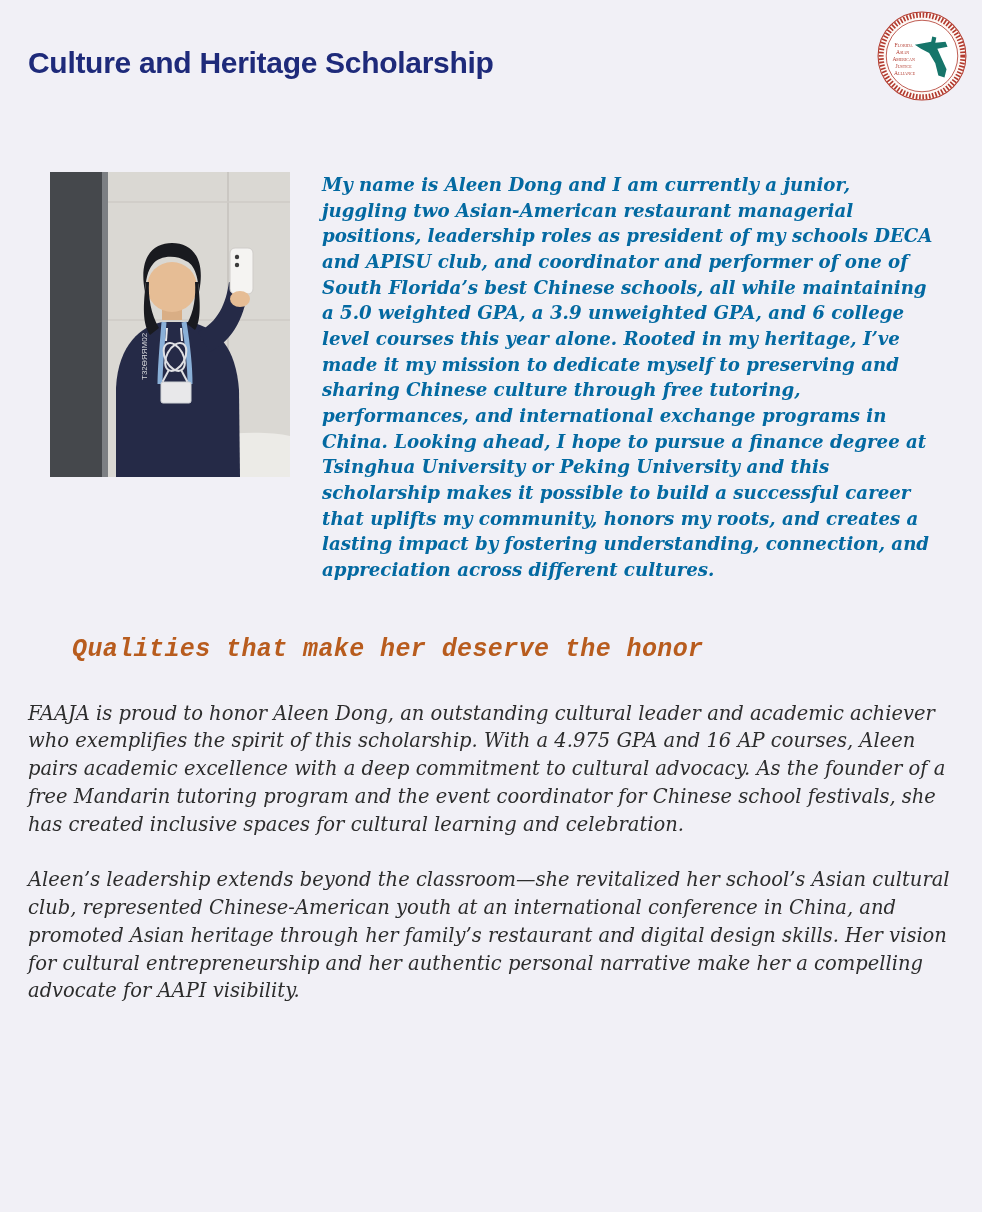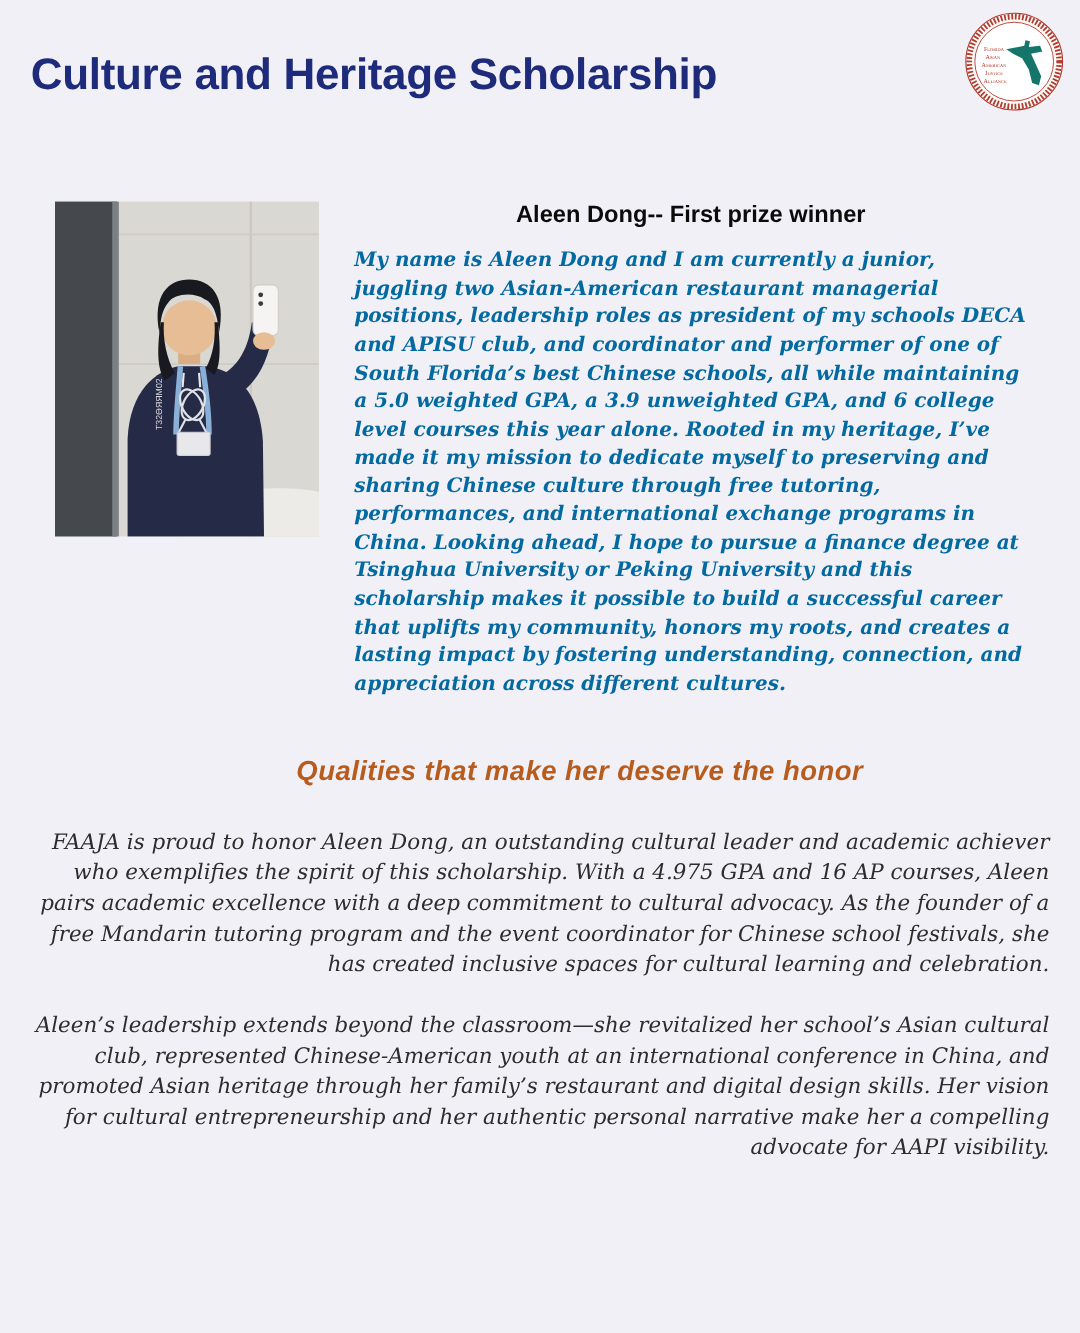--- a/index.html
+++ b/index.html
@@ -10,21 +10,21 @@
     height: 1212px;
     margin: 0 auto;
     background: #f1f0f6;
     font-family: "Liberation Sans", sans-serif;
     overflow: hidden;
   }
   .page-title {
     margin: 0;
     padding: 46px 0 0 28px;
     font-family: "Liberation Sans", sans-serif;
-    font-size: 40px;
+    font-size: 30px;
     font-weight: 800;
     letter-spacing: -0.3px;
     color: #1e2a7a;
   }
   .logo {
     position: absolute;
     top: 10px;
     right: 14px;
     width: 92px;
     height: 92px;
@@ -55,38 +55,37 @@
     margin: 0;
     font-family: "DejaVu Serif", serif;
     font-style: italic;
     font-weight: 700;
     font-size: 18.2px;
     line-height: 1.41;
     color: #0369a1;
   }
   .qualities-heading {
     margin: 52px 0 0 72px;
-    font-family: Liberation Sans, sans-serif;
+    font-family: Liberation Mono, monospace;
     font-style: italic;
     font-weight: 700;
     font-size: 25px;
     letter-spacing: 0.4px;
     color: #b85c1e;
-    text-align: center;
   }
   .body-copy {
     margin: 36px 28px 0 28px;
     font-family: "DejaVu Serif", serif;
     font-style: italic;
     font-weight: 400;
     font-size: 19.5px;
     line-height: 1.43;
     color: #2d2d2d;
   }
-  .body-copy p { margin: 0 0 27px 0; text-align: right; }
+  .body-copy p { margin: 0 0 27px 0; }
   .body-copy p.congrats { margin-bottom: 0; }
 </style>
 </head>
 <body>
 
 <div class="page">
 
   <h1 class="page-title">Culture and Heritage Scholarship</h1>
 
   <div class="logo">
@@ -151,21 +150,20 @@
           <g transform="rotate(-28 128 192)">
             <ellipse cx="128" cy="184" rx="9" ry="15"></ellipse>
             <line x1="128" y1="199" x2="128" y2="212"></line>
           </g>
         </g>
         <text x="97" y="208" font-family="Liberation Sans, sans-serif" font-size="8" fill="#d7d8dc" transform="rotate(-90 97 208)">T32ƟЯЯM02</text>
       </svg>
     </div>
 
     <div class="winner-content">
-      <h2 class="winner-heading">Aleen Dong-- First prize winner</h2>
       <p class="winner-bio">My name is Aleen Dong and I am currently a junior, juggling two Asian-American restaurant managerial positions, leadership roles as president of my schools DECA and APISU club, and coordinator and performer of one of South Florida’s best Chinese schools, all while maintaining a 5.0 weighted GPA, a 3.9 unweighted GPA, and 6 college level courses this year alone. Rooted in my heritage, I’ve made it my mission to dedicate myself to preserving and sharing Chinese culture through free tutoring, performances, and international exchange programs in China. Looking ahead, I hope to pursue a finance degree at Tsinghua University or Peking University and this scholarship makes it possible to build a successful career that uplifts my community, honors my roots, and creates a lasting impact by fostering understanding, connection, and appreciation across different cultures.</p>
     </div>
 
   </div>
 
   <h2 class="qualities-heading">Qualities that make her deserve the honor</h2>
 
   <div class="body-copy">
     <p>FAAJA is proud to honor Aleen Dong, an outstanding cultural leader and academic achiever who exemplifies the spirit of this scholarship. With a 4.975 GPA and 16 AP courses, Aleen pairs academic excellence with a deep commitment to cultural advocacy. As the founder of a free Mandarin tutoring program and the event coordinator for Chinese school festivals, she has created inclusive spaces for cultural learning and celebration.</p>
     <p>Aleen’s leadership extends beyond the classroom—she revitalized her school’s Asian cultural club, represented Chinese-American youth at an international conference in China, and promoted Asian heritage through her family’s restaurant and digital design skills. Her vision for cultural entrepreneurship and her authentic personal narrative make her a compelling advocate for AAPI visibility.</p>

